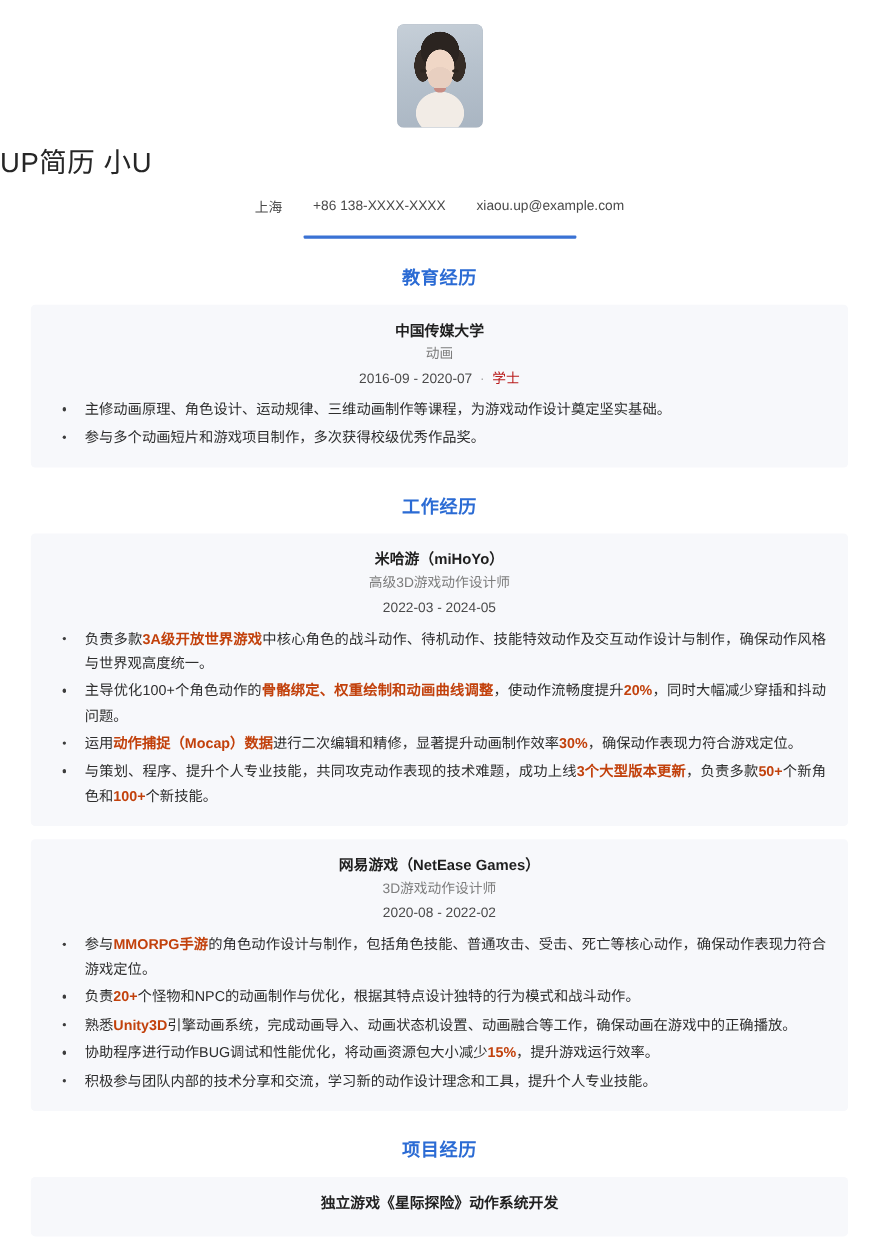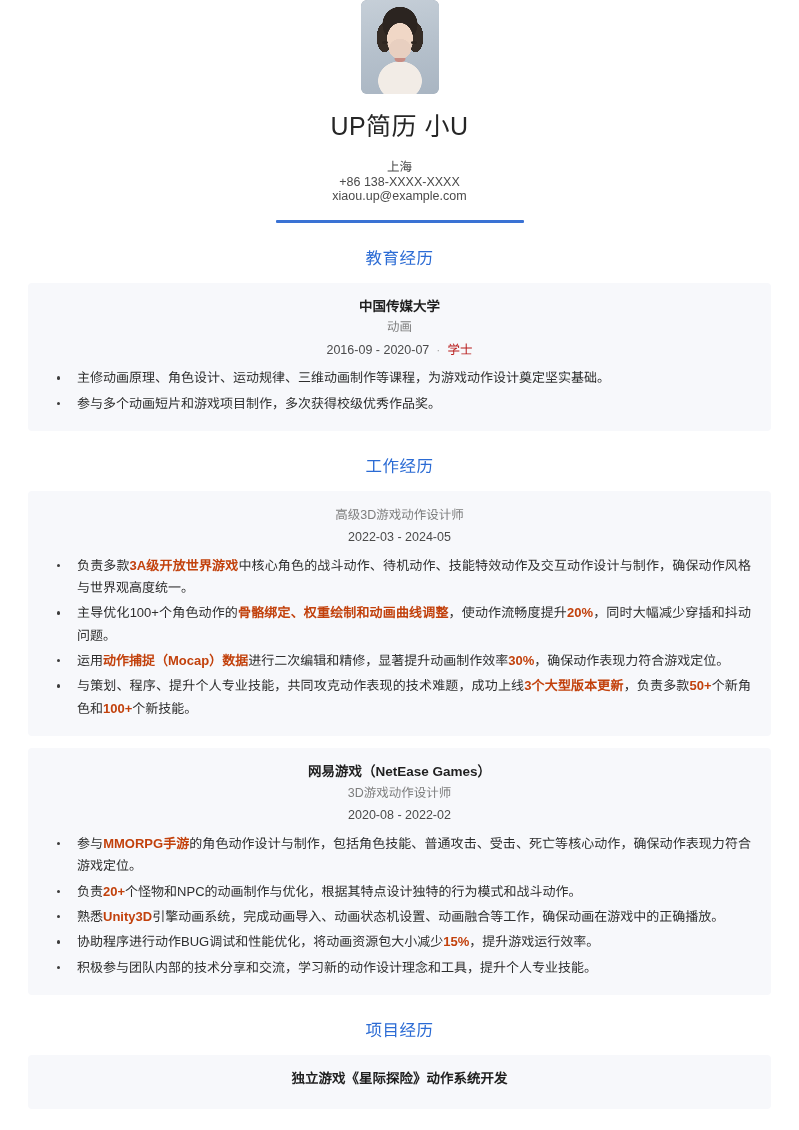--- a/index.html
+++ b/index.html
@@ -17,21 +17,21 @@
   }
 
   .page {
     width: 799px;
     padding: 0;
     position: relative;
   }
 
   
   .header {
-    text-align: center;
+    padding-top: 22px;
   }
   .avatar-wrap {
     width: 78px;
     height: 94px;
     margin: 0 auto;
     border-radius: 6px;
     overflow: hidden;
     position: relative;
     background: #aab4c0;
   }
@@ -77,21 +77,20 @@
   }
 
   .contact-row {
     margin-top: 13px;
     font-size: 12.5px;
     color: #4a4a4a;
     display: flex;
     justify-content: center;
     align-items: center;
     gap: 0;
-    flex-direction: column;
   }
   .contact-item { padding: 0 14px; white-space: nowrap; }
 
   .divider-wrap {
     margin-top: 17px;
     display: flex;
     justify-content: center;
   }
   .divider {
     width: 248px;
@@ -99,21 +98,21 @@
     background: #3a72d4;
     border-radius: 1px;
   }
 
   
   .section { margin-top: 22px; }
   .section-title {
     text-align: center;
     color: #2b6bd4;
     font-size: 16.5px;
-    font-weight: normal;
+    font-weight: bold;
     letter-spacing: 0.5px;
     margin: 0 0 14px 0;
   }
 
   .block {
     background: #f7f8fb;
     border-radius: 4px;
     margin: 0 28px 12px 28px;
     padding: 14px 20px 13px 20px;
   }
@@ -205,20 +204,21 @@
           <div class="block-meta"><span>2016-09 - 2020-07</span><span class="meta-sep">·</span><span class="meta-degree">学士</span></div>
           <ul class="bullets">
             <li><span>主修动画原理、角色设计、运动规律、三维动画制作等课程，为游戏动作设计奠定坚实基础。</span></li>
             <li><span>参与多个动画短片和游戏项目制作，多次获得校级优秀作品奖。</span></li>
           </ul>
         </div>
       </div>
       <div class="section">
         <div class="section-title">工作经历</div>
         <div class="block">
+          <div class="block-org">米哈游（miHoYo）</div>
           <div class="block-role">高级3D游戏动作设计师</div>
           <div class="block-meta"><span>2022-03 - 2024-05</span></div>
           <ul class="bullets">
             <li><span>负责多款</span><b>3A级开放世界游戏</b><span>中核心角色的战斗动作、待机动作、技能特效动作及交互动作设计与制作，确保动作风格与世界观高度统一。</span></li>
             <li><span>主导优化100+个角色动作的</span><b>骨骼绑定、权重绘制和动画曲线调整</b><span>，使动作流畅度提升</span><b>20%</b><span>，同时大幅减少穿插和抖动问题。</span></li>
             <li><span>运用</span><b>动作捕捉（Mocap）数据</b><span>进行二次编辑和精修，显著提升动画制作效率</span><b>30%</b><span>，确保动作表现力符合游戏定位。</span></li>
             <li><span>与策划、程序、提升个人专业技能，共同攻克动作表现的技术难题，成功上线</span><b>3个大型版本更新</b><span>，负责多款</span><b>50+</b><span>个新角色和</span><b>100+</b><span>个新技能。</span></li>
           </ul>
         </div>
         <div class="block">

